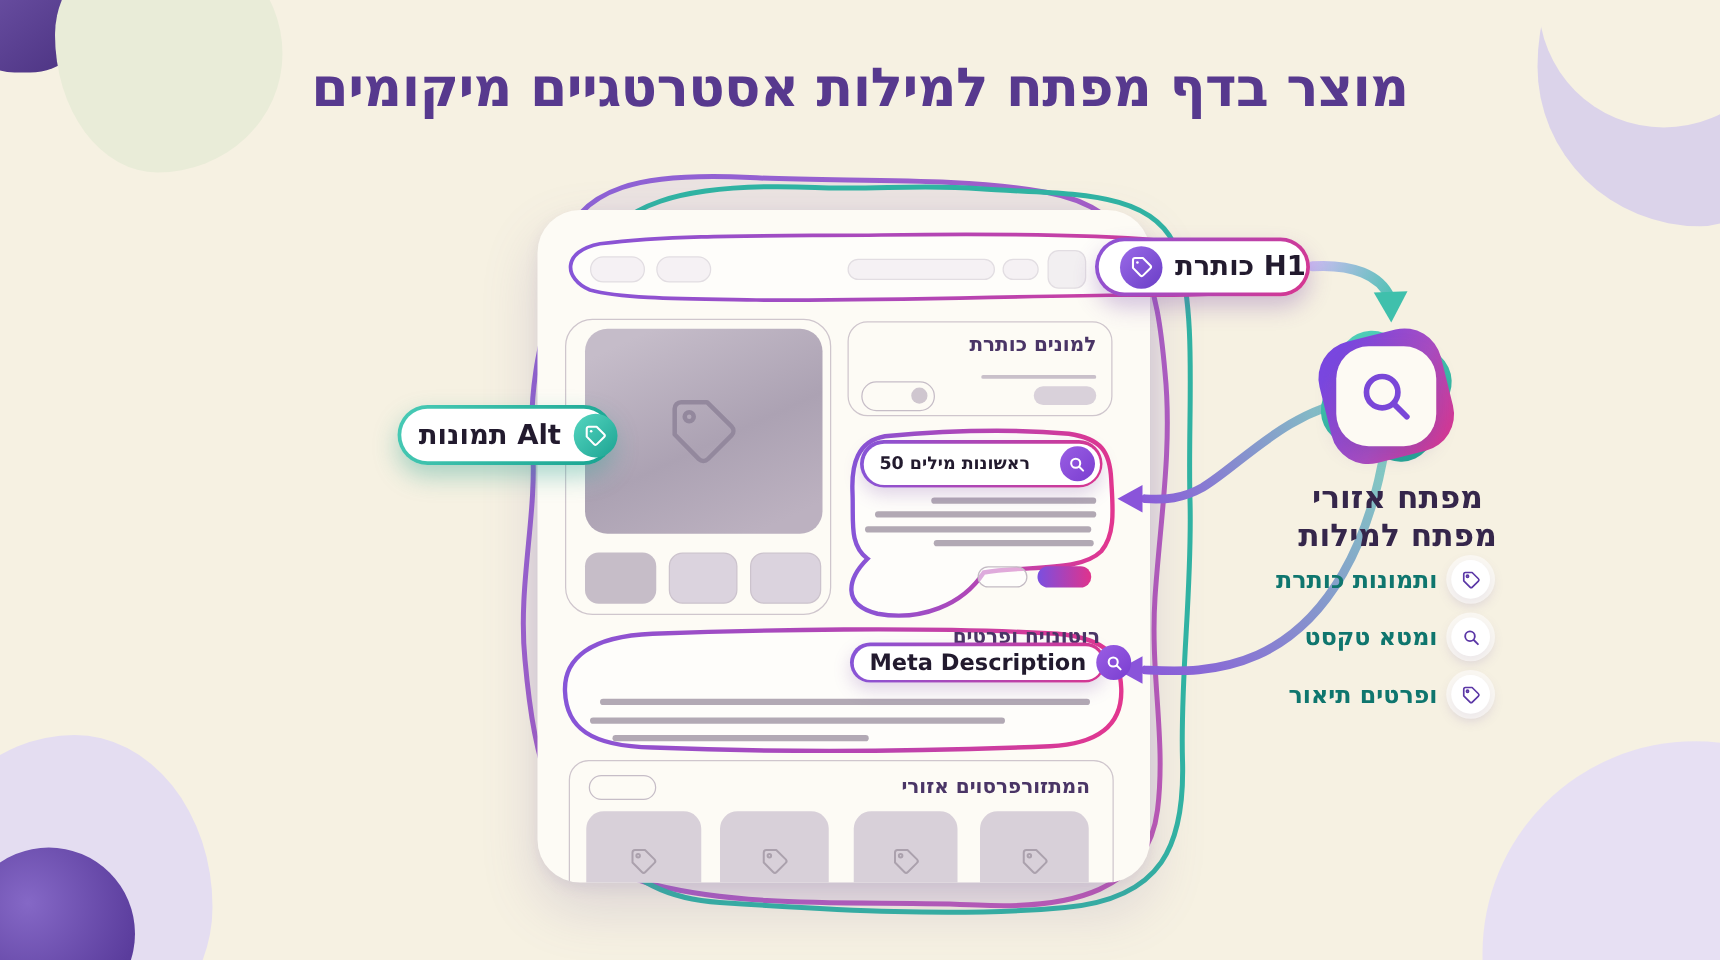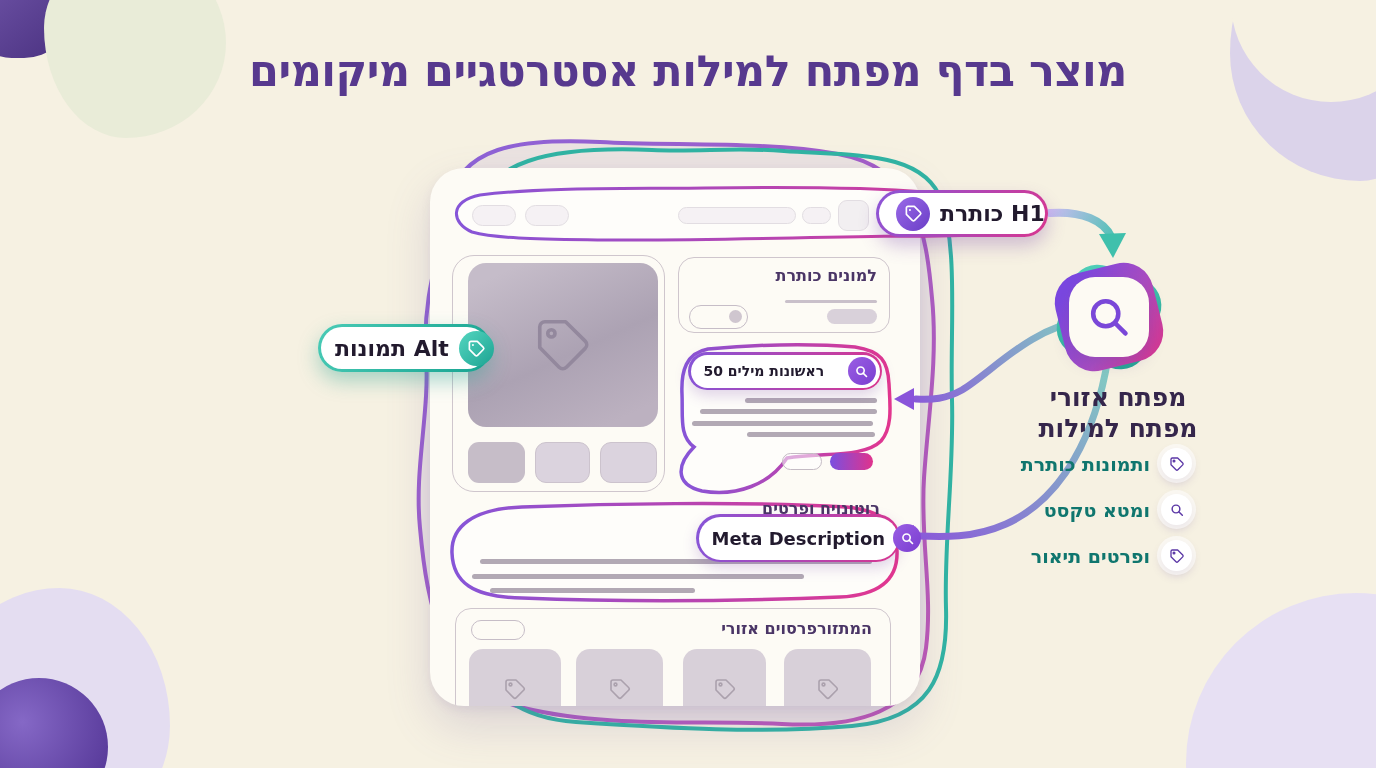--- a/index.html
+++ b/index.html
@@ -97,21 +97,21 @@
               box-shadow:0 9px 20px rgba(40,160,145,.38); }
   .pill-alt .pill-inner { padding:0 5px 0 14px; gap:10px; justify-content:flex-start; }
   .pill-alt .pill-label { font-size:22px; }
   .pill-alt .icon-circle { width:35px; height:35px; background:linear-gradient(135deg,#55d6c0,#1ca392); }
   .pill-50w { left:688px; top:352px; width:194px; height:38px;
               background:linear-gradient(100deg,#8655d8,#d8368f);
               box-shadow:0 6px 14px rgba(120,70,170,.22); padding:2.5px; }
   .pill-50w .pill-inner { padding:0 4px 0 13px; gap:8px; justify-content:space-between; }
   .pill-50w .pill-label { font-size:14px; }
   .pill-50w .icon-circle { width:28px; height:28px; background:linear-gradient(135deg,#9a5ee4,#7a3ed0); }
-  .pill-meta { left:696px; top:514px; width:204px; height:48px;
+  .pill-meta { left:680px; top:514px; width:204px; height:32px;
                background:linear-gradient(100deg,#8655d8,#d8368f);
                box-shadow:0 6px 14px rgba(120,70,170,.22); padding:2.5px; }
   .pill-meta .pill-inner { padding:0 4px 0 13px; gap:8px; justify-content:space-between; }
   .pill-meta .pill-label { font-size:18px; }
   .pill-meta .icon-circle { width:28px; height:28px; background:linear-gradient(135deg,#9a5ee4,#7a3ed0); }
 
   
   .seo-icon { position:absolute; left:1052px; top:260px; width:114px; height:114px; z-index:6; }
   .seo-icon span { position:absolute; }
   .sq-teal { inset:10px; border-radius:28px; background:linear-gradient(140deg,#54d2bc,#1fa390); transform:rotate(20deg); }

